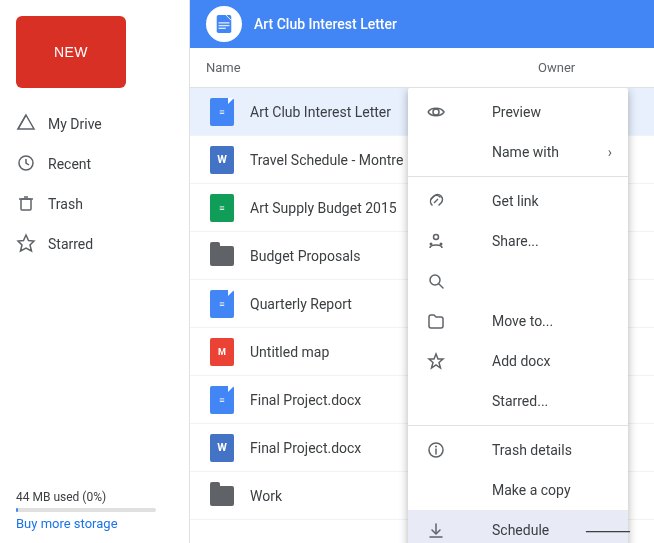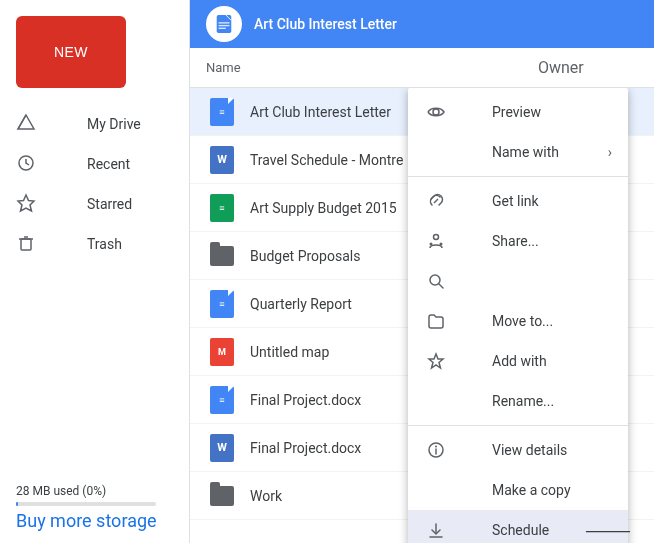--- a/index.html
+++ b/index.html
@@ -33,21 +33,20 @@
     .sidebar-item {
       display: flex;
       align-items: center;
       padding: 8px 16px;
       cursor: pointer;
       border-radius: 0 20px 20px 0;
       color: #3c4043;
       margin-right: 8px;
       font-size: 14px;
       height: 40px;
-      gap: 39px;
     }
     .sidebar-item .icon { margin-right: 12px; width: 20px; text-align: center; }
     .sidebar-item span.label { font-size: 14px; color: #3c4043; }
 
     
     #main {
       flex: 1;
       display: flex;
       flex-direction: column;
       overflow: hidden;
@@ -55,21 +54,21 @@
     .main-header {
       display: flex;
       align-items: center;
       padding: 8px 16px;
       border-bottom: 1px solid #e0e0e0;
       font-size: 13px;
       color: #5f6368;
       min-height: 40px;
     }
     .main-header .col-name { flex: 1; color: #5f6368; font-size: 13px; }
-    .main-header .col-owner { width: 100px; color: #5f6368; font-size: 16px; }
+    .main-header .col-owner { width: 100px; color: #5f6368; font-size: 13px; }
 
     .file-list {
       flex: 1;
       overflow-y: auto;
       position: relative;
     }
 
     .file-row {
       display: flex;
       align-items: center;
@@ -130,21 +129,21 @@
 
     
     .storage-info {
       padding: 12px 16px;
       font-size: 12px;
       color: #3c4043;
       margin-top: auto;
     }
     .storage-bar { width: 140px; height: 4px; background: #e0e0e0; border-radius: 2px; margin: 4px 0; }
     .storage-bar-fill { width: 2px; height: 4px; background: #4285f4; border-radius: 2px; }
-    .buy-storage { color: #1a73e8; cursor: pointer; font-size: 18px; }
+    .buy-storage { color: #1a73e8; cursor: pointer; font-size: 13px; }
 
     
     .active-file-header {
       background: #4285f4;
       display: flex;
       align-items: center;
       padding: 0 16px;
       height: 48px;
     }
     .active-file-header .file-icon-large {
@@ -179,45 +178,45 @@
 
 
   <div class="sidebar-item">
     <span class="icon">
       <svg width="20" height="20" viewBox="0 0 20 20">
           <circle cx="10" cy="10" r="7" fill="none" stroke="#5f6368" stroke-width="1.5"></circle>
           <polyline points="10,6 10,10 13,12" fill="none" stroke="#5f6368" stroke-width="1.5"></polyline>
         </svg>
     </span>
     <span class="label">Recent</span>
-  </div>
-
-  <div class="sidebar-item">
-    <span class="icon">
-      <svg width="20" height="20" viewBox="0 0 20 20">
-          <polygon points="10,2 12.5,7.5 18,8 14,12 15.5,18 10,15 4.5,18 6,12 2,8 7.5,7.5" fill="none" stroke="#5f6368" stroke-width="1.5"></polygon>
-        </svg>
-    </span>
-    <span class="label">Starred</span>
   </div>
 
   <div class="sidebar-item">
     <span class="icon">
       <svg width="20" height="20" viewBox="0 0 20 20">
           <rect x="5" y="6" width="10" height="11" rx="1" fill="none" stroke="#5f6368" stroke-width="1.5"></rect>
           <line x1="3" y1="6" x2="17" y2="6" stroke="#5f6368" stroke-width="1.5"></line>
           <line x1="8" y1="4" x2="12" y2="4" stroke="#5f6368" stroke-width="1.5"></line>
         </svg>
     </span>
     <span class="label">Trash</span>
   </div>
 
+  <div class="sidebar-item">
+    <span class="icon">
+      <svg width="20" height="20" viewBox="0 0 20 20">
+          <polygon points="10,2 12.5,7.5 18,8 14,12 15.5,18 10,15 4.5,18 6,12 2,8 7.5,7.5" fill="none" stroke="#5f6368" stroke-width="1.5"></polygon>
+        </svg>
+    </span>
+    <span class="label">Starred</span>
+  </div>
+
   <div style="flex:1"></div>
   <div class="storage-info">
-    <div>28 MB used (0%)</div>
+    <div>44 MB used (0%)</div>
     <div class="storage-bar">
       <div class="storage-bar-fill"></div>
     </div>
     <div class="buy-storage">Buy more storage</div>
   </div>
 </div>
 
 <div id="main">
 
   <div class="active-file-header">
@@ -377,39 +376,39 @@
         </span>
         <span class="ci-label">Move to...</span>
       </div>
 
       <div class="context-item">
         <span class="ci-icon">
           <svg width="18" height="18" viewBox="0 0 18 18">
               <polygon points="9,2 11,7 16,7 12,10.5 13.5,16 9,13 4.5,16 6,10.5 2,7 7,7" fill="none" stroke="#5f6368" stroke-width="1.5"></polygon>
             </svg>
         </span>
-        <span class="ci-label">Add with</span>
+        <span class="ci-label">Add docx</span>
       </div>
 
       <div class="context-item">
         <span class="ci-icon"></span>
-        <span class="ci-label">Rename...</span>
+        <span class="ci-label">Starred...</span>
       </div>
 
       <div class="context-divider"></div>
 
       <div class="context-item">
         <span class="ci-icon">
           <svg width="18" height="18" viewBox="0 0 18 18">
               <circle cx="9" cy="9" r="7" fill="none" stroke="#5f6368" stroke-width="1.5"></circle>
               <line x1="9" y1="8" x2="9" y2="13" stroke="#5f6368" stroke-width="1.5" stroke-linecap="round"></line>
               <circle cx="9" cy="5.5" r="1" fill="#5f6368"></circle>
             </svg>
         </span>
-        <span class="ci-label">View details</span>
+        <span class="ci-label">Trash details</span>
       </div>
 
       <div class="context-item">
         <span class="ci-icon"></span>
         <span class="ci-label">Make a copy</span>
       </div>
 
       <div class="context-item active" style="background:#e8eaf6;">
         <span class="ci-icon">
           <svg width="18" height="18" viewBox="0 0 18 18">

